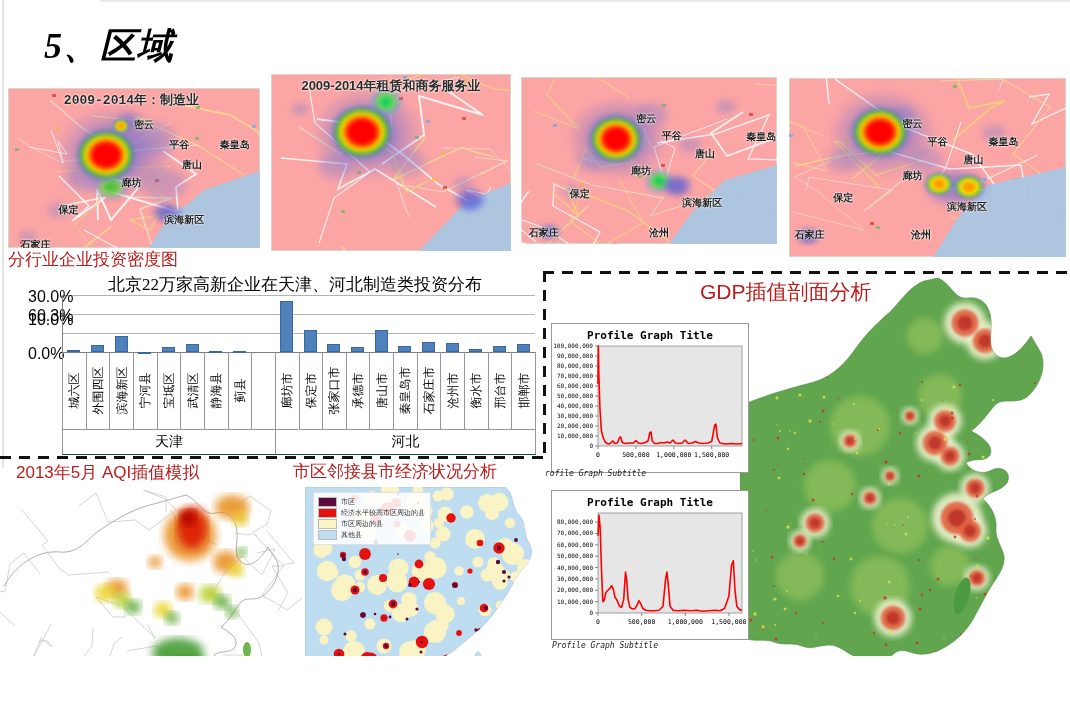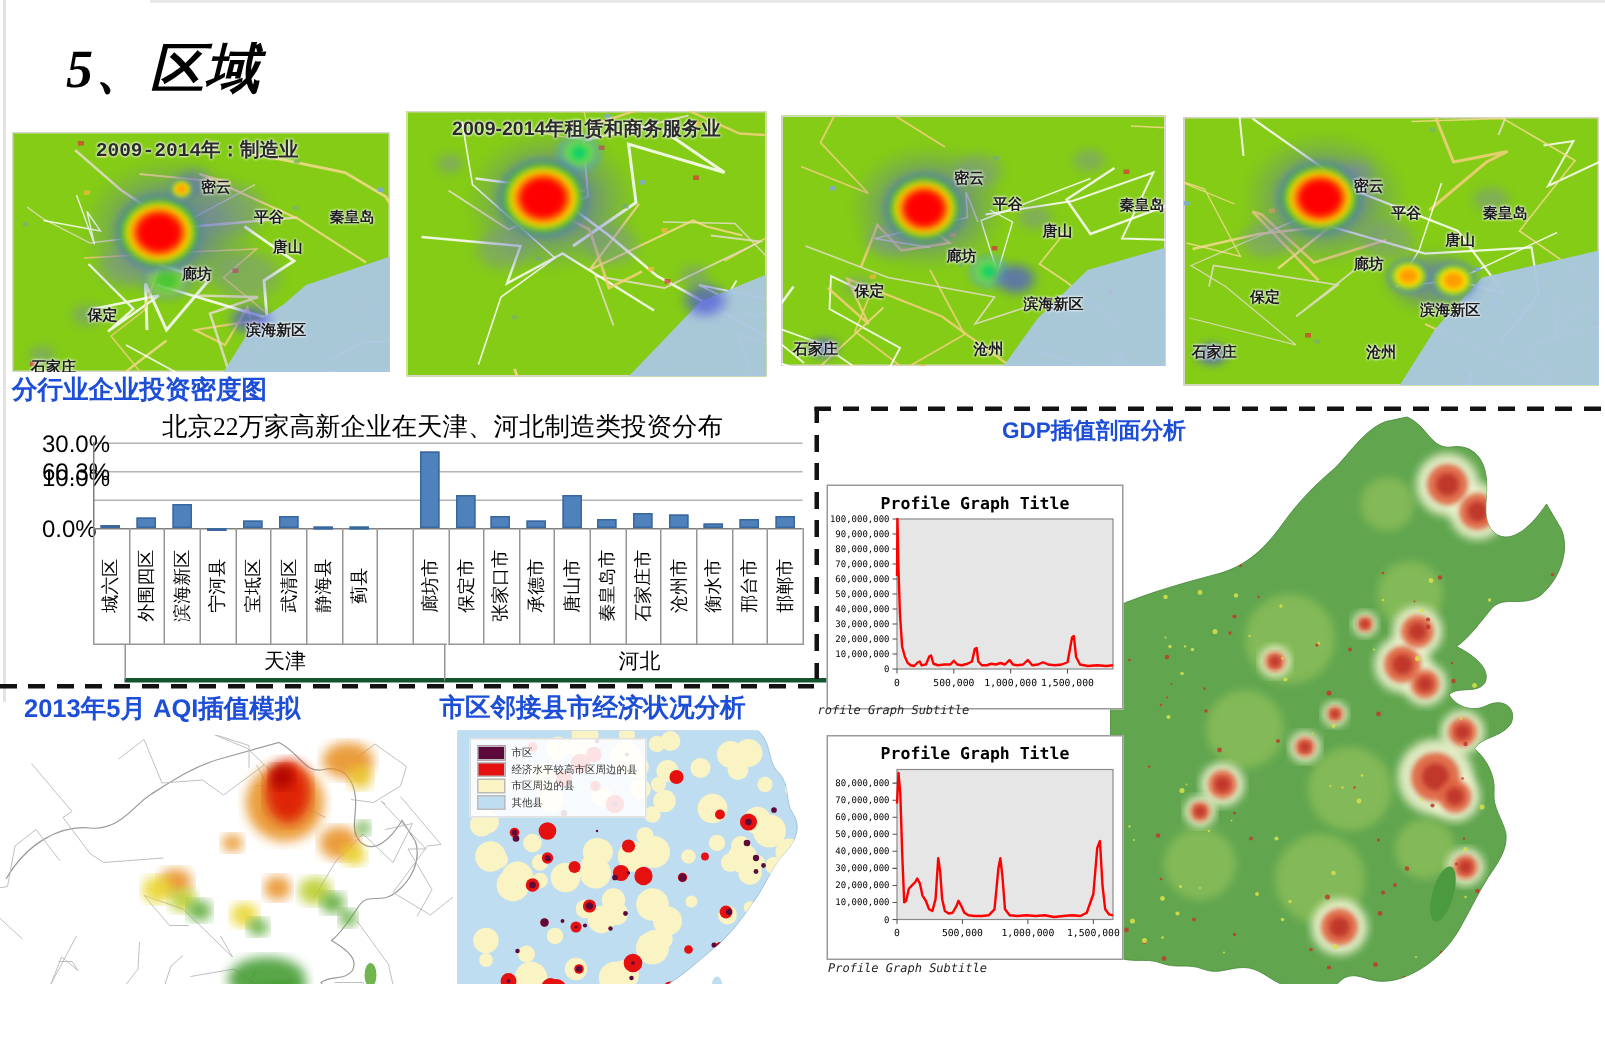--- a/index.html
+++ b/index.html
@@ -2,53 +2,53 @@
 <html><head>
 <meta charset="utf-8">
 <style>
   html,body{margin:0;padding:0;background:#fff;}
   #slide{position:relative;width:1070px;height:656px;background:#fff;overflow:hidden;
          font-family:"Liberation Sans",sans-serif;color:#000;}
   #top-rule{position:absolute;left:100px;top:0;width:970px;height:2px;background:#e7e9ea;}
   #left-rule{position:absolute;left:2px;top:0;width:2px;height:468px;background:#e3e3e3;}
   #page-title{position:absolute;left:44px;top:22px;font-family:"Liberation Serif",serif;
               font-size:36px;font-weight:bold;font-style:italic;letter-spacing:1px;}
-  .heatmap{position:absolute;background:#84cc16;overflow:hidden;box-shadow:0 0 0 1px #d8d5cd inset;}
+  .heatmap{position:absolute;background:#fca5a5;overflow:hidden;box-shadow:0 0 0 1px #d8d5cd inset;}
   .hm-title{position:absolute;left:0;top:3px;width:100%;text-align:center;font-size:13px;
             font-weight:bold;color:#2b2b2b;text-shadow:0 0 2px #fff,0 0 2px #fff;z-index:6;}
   .hm-title.left{width:78%;left:10%;}
   .hm-blob{position:absolute;border-radius:50%;z-index:3;}
   .b-core{background:radial-gradient(closest-side,#f00 0 42%,#ff8a00 55%,#ffe800 66%,#48c01e 77%,rgba(70,110,215,.55) 88%,rgba(70,110,215,0));filter:blur(2px);}
   .b-green{background:radial-gradient(closest-side,rgba(70,200,50,.9) 0 35%,rgba(150,220,90,.7) 55%,rgba(90,130,220,.4) 80%,transparent);filter:blur(2px);}
   .b-cyan{background:radial-gradient(closest-side,#11d06a 0 25%,#7fe13a 45%,rgba(70,160,230,.55) 70%,transparent);filter:blur(2px);}
   .b-yellow{background:radial-gradient(closest-side,#ff9c00 0 28%,#ffe400 48%,#7ec832 66%,rgba(80,120,220,.45) 85%,transparent);filter:blur(1.5px);}
   .b-blue{background:radial-gradient(closest-side,rgba(92,98,214,.5) 0 45%,rgba(92,98,214,.22) 72%,transparent);filter:blur(3px);}
   .b-blue2{background:radial-gradient(closest-side,rgba(80,90,215,.72) 0 40%,rgba(80,90,215,.3) 75%,transparent);filter:blur(2px);}
   .b-haze{background:radial-gradient(closest-side,rgba(120,120,210,.34) 0 55%,transparent);filter:blur(3px);}
   .city-label{position:absolute;font-size:10px;font-weight:bold;color:#1d1d1d;z-index:5;
               text-shadow:0 0 2px #fff,0 0 2px #fff;white-space:nowrap;}
-  .caption{position:absolute;font-weight:bold;color:#1d4ed8;white-space:nowrap;}
+  .caption{position:absolute;font-weight:normal;color:#b91c1c;white-space:nowrap;}
   #cap-density{left:8px;top:248px;font-size:17px;}
   #cap-aqi{left:16px;top:461px;font-size:17px;}
   #cap-adj{left:293px;top:460px;font-size:17px;}
-  #cap-gdp{left:668px;top:278px;font-size:15px;}
+  #cap-gdp{left:700px;top:278px;font-size:21px;}
   
   #barchart{position:absolute;left:30px;top:273px;width:510px;height:185px;background:#fff;}
   #bc-title{position:absolute;left:30px;top:0;width:470px;text-align:center;
             font-family:"Liberation Serif",serif;font-size:17px;color:#000;white-space:nowrap;}
   .bc-grid{position:absolute;height:1px;background:#b3b3b3;}
   .bc-axis{position:absolute;background:#7f7f7f;}
   .bc-ylab{position:absolute;width:30px;text-align:right;font-size:16px;color:#000;}
   .bc-bar{position:absolute;background:#4f81bd;border:1px solid #39679e;box-sizing:border-box;}
   .bc-cell{position:absolute;box-sizing:border-box;border-left:1px solid #969696;
            border-bottom:1px solid #969696;display:flex;align-items:center;justify-content:center;}
   .bc-cell span{transform:rotate(-90deg);white-space:nowrap;font-size:12px;color:#000;}
   .bc-group{position:absolute;box-sizing:border-box;border-left:1px solid #969696;
-            border-bottom:3px solid #14532d;display:flex;align-items:center;justify-content:center;
-            font-size:14px;margin-left:21px;}
+            border-bottom:1px solid #14532d;display:flex;align-items:center;justify-content:center;
+            font-size:14px;}
   
   .dash-h{position:absolute;height:3px;background:repeating-linear-gradient(90deg,#121212 0 11px,transparent 11px 19px);}
   .dash-v{position:absolute;width:3px;background:repeating-linear-gradient(180deg,#121212 0 11px,transparent 11px 19px);}
   
   .profile{position:absolute;width:196px;height:148px;background:#fff;border:1px solid #9a9a9a;z-index:4;}
   .pf-sub{position:absolute;font-family:"DejaVu Sans Mono",monospace;font-size:8px;
           font-style:italic;color:#222;z-index:5;white-space:nowrap;}
   #china-map{position:absolute;left:740px;top:276px;z-index:1;}
   #aqi-map{position:absolute;left:0;top:490px;}
   #adj-map{position:absolute;left:305px;top:487px;}

